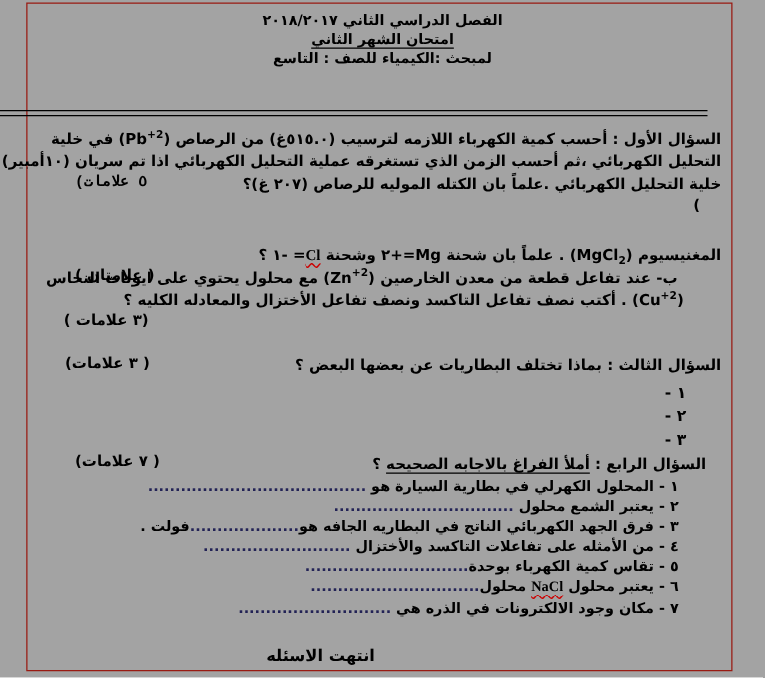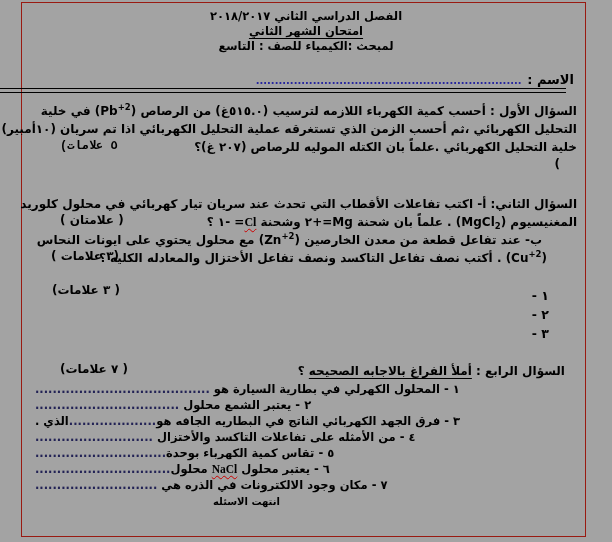--- a/index.html
+++ b/index.html
@@ -25,91 +25,90 @@
              direction:rtl; font-weight:bold; }
   .q { position:absolute; left:0; right:0; }
   #q1 { top:2px; } #q2 { top:95px; } #q3 { top:183px; } #q4 { top:262px; }
   .line { font-size:12px; line-height:18px; text-align:right; white-space:nowrap; direction:rtl; }
   .indent-q2l3 { padding-right:35px; }
   .indent-q2l4 { padding-right:30px; }
   .paren-line { padding-right:17px; line-height:17px; }
   .q3-item { font-size:12.5px; line-height:19px; padding-right:28px; }
   .q3-items { margin-top:3px; }
   .q4-title { padding-right:12px; }
-  .q4-item { font-size:11.5px; line-height:16px; padding-right:34px; text-align:left;
+  .q4-item { font-size:11.5px; line-height:16px; padding-right:34px; text-align:right;
              white-space:nowrap; direction:rtl; }
   .q4-items { margin-top:1px; }
   .u { text-decoration:underline; text-underline-offset:3px; }
   .marks { position:absolute; direction:ltr; font-size:12px; font-weight:bold; white-space:nowrap; }
   .q1-marks { top:36px; left:25px;font-family:Liberation Mono, monospace; }
   .q2-marks-a { top:18px; left:25px; }
   .q2-marks-b { top:54px; left:16px; }
   .q3-marks { top:0; left:17px; }
   .q4-marks { top:0; left:25px; }
   sup { font-size:8.5px; line-height:0; vertical-align:super; }
   sub { font-size:8.5px; line-height:0; vertical-align:sub; }
   .wavy { text-decoration-line:underline; text-decoration-style:wavy;
           text-decoration-color:#cc0000; text-decoration-thickness:1px;
           text-underline-offset:2px; text-decoration-skip-ink:none;font-family:Liberation Serif, serif; }
   .dots-item { color:#222255; }
-  .footer-note { position:absolute; left:213px; top:496px; font-size:10px;
+  .footer-note { position:absolute; left:213px; top:518px; font-size:13px;
                  font-weight:bold; direction:rtl; white-space:nowrap; }
 </style>
 </head>
 <body>
 
 <div class="page">
   <div class="frame"></div>
 
   <div class="header">
     <div class="h"><span>الفصل الدراسي الثاني</span> <span dir="ltr">٢٠١٨/٢٠١٧</span></div>
     <div class="h h-exam"><span>امتحان الشهر الثاني</span></div>
     <div class="h">لمبحث :الكيمياء للصف : التاسع</div>
   </div>
 
   <div class="name-row">
-    <span class="name-field"><span class="lbl">الاسم :</span> <span class="dots-blue">......................................................................</span></span>
   </div>
 
   <div class="hr2"></div>
 
   <div class="content">
 
     <div class="q" id="q1">
       <div class="line"><span>السؤال الأول : أحسب كمية الكهرباء اللازمه لترسيب </span><span dir="ltr">(٥١٥.٠غ)</span><span> من الرصاص </span><span dir="ltr"><span>(Pb</span><sup>+2</sup><span>)</span></span><span> في خلية</span></div>
       <div class="line"><span>التحليل الكهربائي ،ثم أحسب الزمن الذي تستغرقه عملية التحليل الكهربائي اذا تم سريان </span><span dir="ltr">(١٠أمبير)</span><span> في</span></div>
       <div class="line"><span>خلية التحليل الكهربائي .علماً بان الكتله الموليه للرصاص </span><span dir="ltr">(٢٠٧ غ)</span><span>؟</span></div>
       <div class="line paren-line"><span dir="ltr">(</span></div>
       <span class="marks q1-marks">(٥ علامات</span>
     </div>
 
     <div class="q" id="q2">
-      <div class="line">السؤال الثاني: أ- اكتب تفاعلات الأقطاب التي تحدث عند سريان تيار كهربائي في محلول كلوريد</div>
       <div class="line"><span>المغنيسيوم </span><span dir="ltr"><span>(MgCl</span><sub>2</sub><span>)</span></span><span> . علماً بان شحنة </span><span dir="ltr">٢+=Mg</span><span> وشحنة </span><span dir="ltr"><span>١- =</span><span class="wavy">Cl</span></span><span> ؟</span></div>
       <div class="line indent-q2l3"><span>ب- عند تفاعل قطعة من معدن الخارصين </span><span dir="ltr"><span>(Zn</span><sup>+2</sup><span>)</span></span><span> مع محلول يحتوي على ايونات النحاس</span></div>
       <div class="line indent-q2l4"><span dir="ltr"><span>(Cu</span><sup>+2</sup><span>)</span></span><span> . أكتب نصف تفاعل التاكسد ونصف تفاعل الأختزال والمعادله الكليه ؟</span></div>
       <span class="marks q2-marks-a">( علامتان )</span>
       <span class="marks q2-marks-b">( ٣ علامات)</span>
     </div>
 
     <div class="q" id="q3">
+      <div class="line">السؤال الثالث :  بماذا تختلف البطاريات عن بعضها البعض ؟</div>
       <div class="q3-items">
         <div class="q3-item">١ -</div>
         <div class="q3-item">٢ -</div>
         <div class="q3-item">٣ -</div>
       </div>
       <span class="marks q3-marks">(٣ علامات )</span>
     </div>
 
     <div class="q" id="q4">
       <div class="line q4-title"><span>السؤال الرابع : </span><span class="u">أملأ الفراغ بالاجابه الصحيحه</span><span> ؟</span></div>
       <div class="q4-items">
         <div class="q4-item"><span>١ - المحلول الكهرلي في بطارية السيارة هو </span><span class="dots-item">........................................</span><span></span></div>
         <div class="q4-item"><span>٢ - يعتبر الشمع محلول </span><span class="dots-item">.................................</span><span></span></div>
-        <div class="q4-item"><span>٣ - فرق الجهد الكهربائي الناتج في البطاريه الجافه هو</span><span class="dots-item">....................</span><span>الذي .</span></div>
+        <div class="q4-item"><span>٣ - فرق الجهد الكهربائي الناتج في البطاريه الجافه هو</span><span class="dots-item">....................</span><span>فولت .</span></div>
         <div class="q4-item"><span>٤ - من الأمثله على تفاعلات التاكسد والأختزال </span><span class="dots-item">...........................</span><span></span></div>
         <div class="q4-item"><span>٥ - تقاس كمية الكهرباء بوحدة</span><span class="dots-item">..............................</span><span></span></div>
         <div class="q4-item"><span>٦ - يعتبر محلول </span><span dir="ltr" class="wavy">NaCl</span><span> محلول</span><span class="dots-item">...............................</span><span></span></div>
         <div class="q4-item"><span>٧ - مكان وجود الالكترونات في الذره هي </span><span class="dots-item">............................</span><span></span></div>
       </div>
       <span class="marks q4-marks">(٧ علامات )</span>
     </div>
 
   </div>
 

